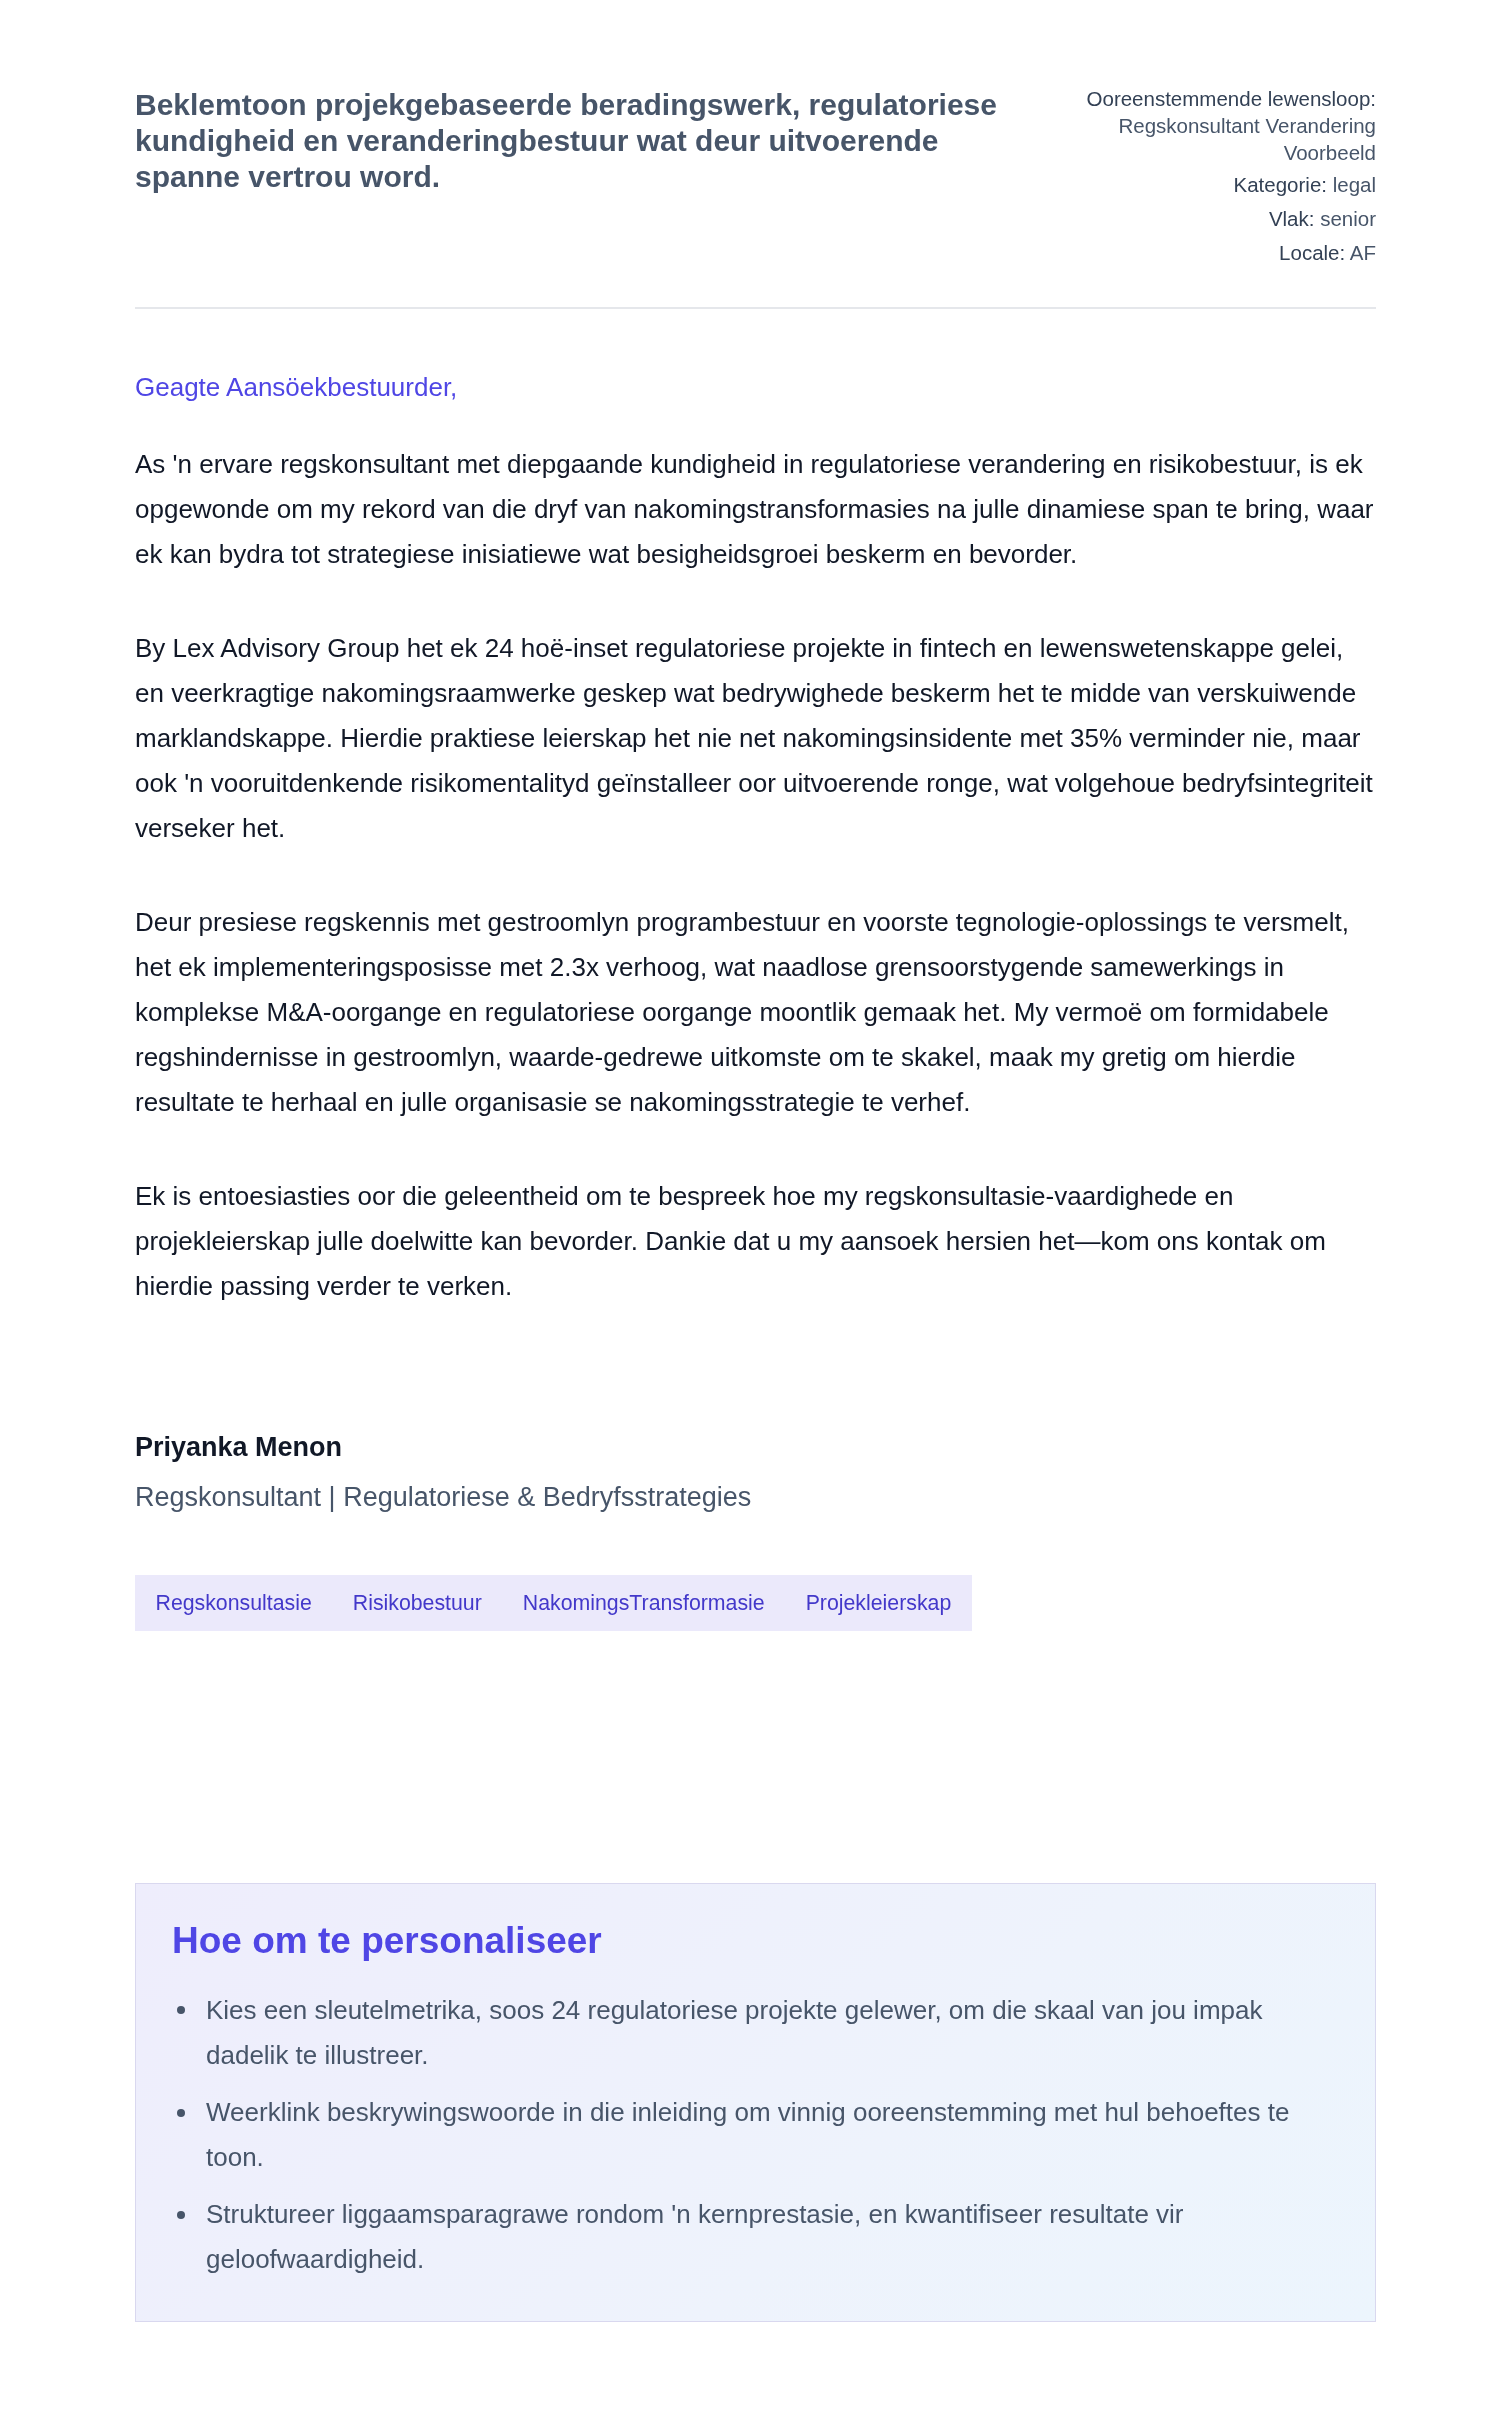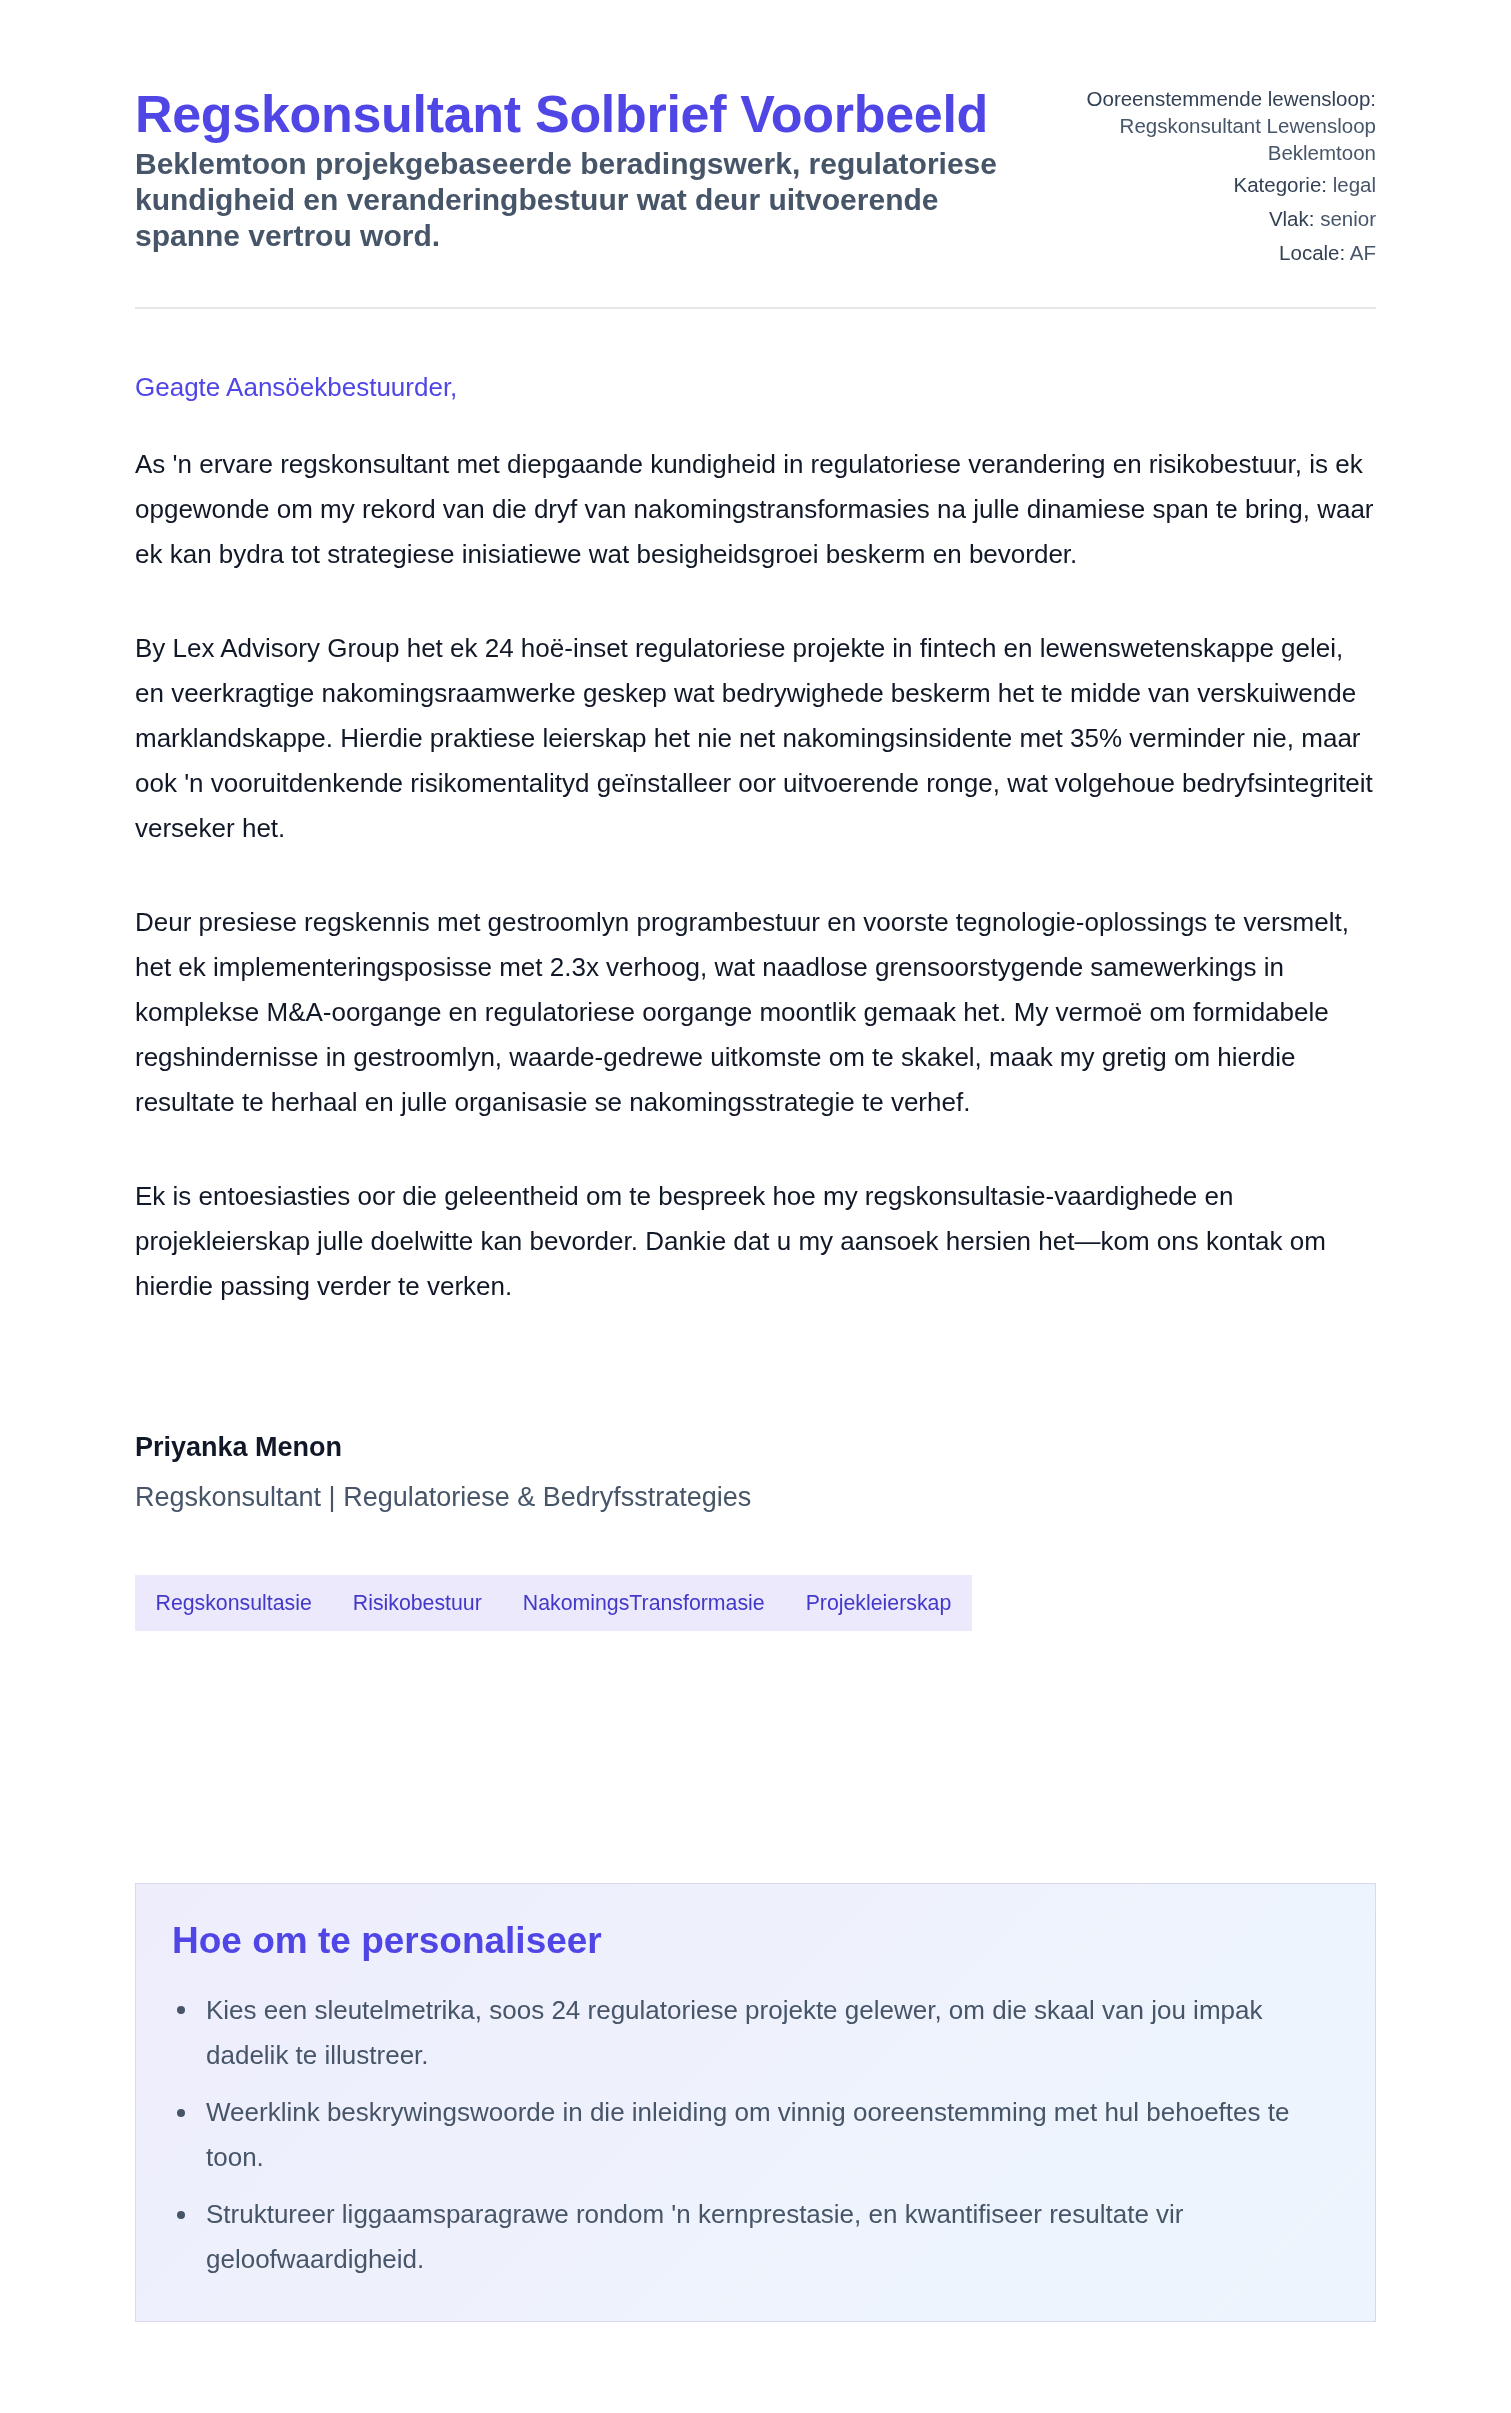--- a/index.html
+++ b/index.html
@@ -137,28 +137,27 @@
     background: #475569;
   }
 </style>
 </head>
 <body>
 
 <div class="page">
 
   <header class="header">
     <div class="header-left">
-      <h1 class="title">Regskonsultant Solbrief Voorbeeld</h1>
       <div class="subtitle">Beklemtoon projekgebaseerde beradingswerk, regulatoriese kundigheid en veranderingbestuur wat deur uitvoerende spanne vertrou word.</div>
     </div>
 
     <div class="meta">
       <div class="row">
         <span class="k">Ooreenstemmende lewensloop:</span>
-        <span>Regskonsultant Lewensloop Beklemtoon</span>
+        <span>Regskonsultant Verandering Voorbeeld</span>
       </div>
       <div class="row">
         <span class="k">Kategorie:</span>
         <span>legal</span>
       </div>
       <div class="row">
         <span class="k">Vlak:</span>
         <span>senior</span>
       </div>
       <div class="row">

